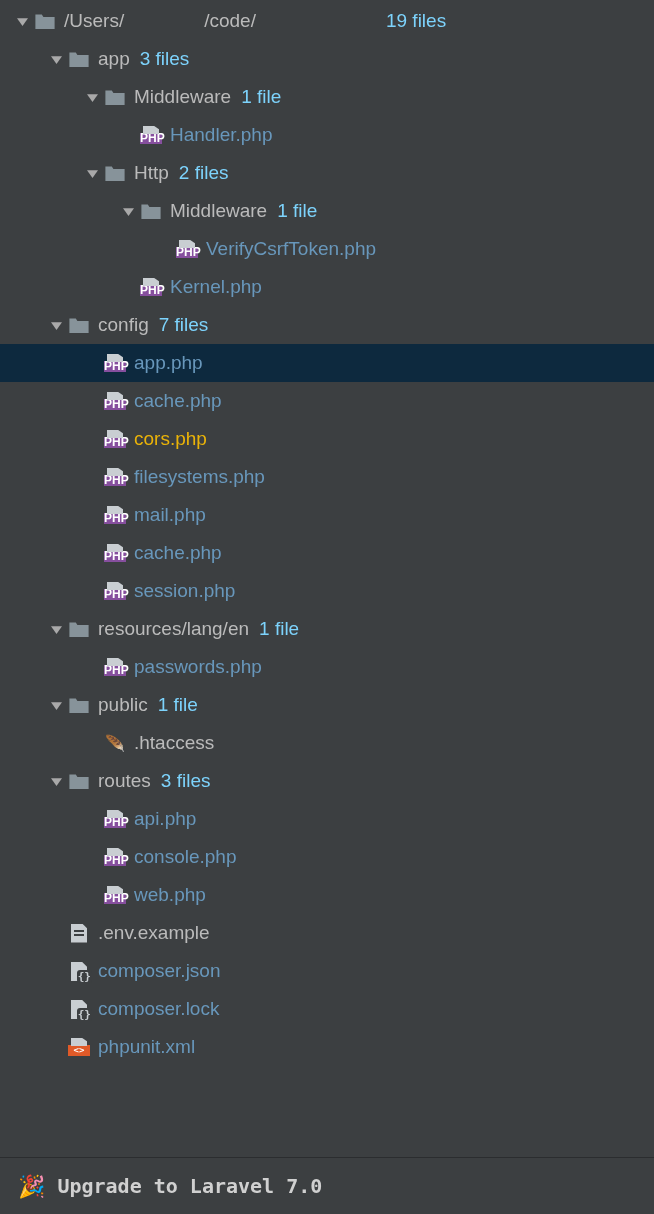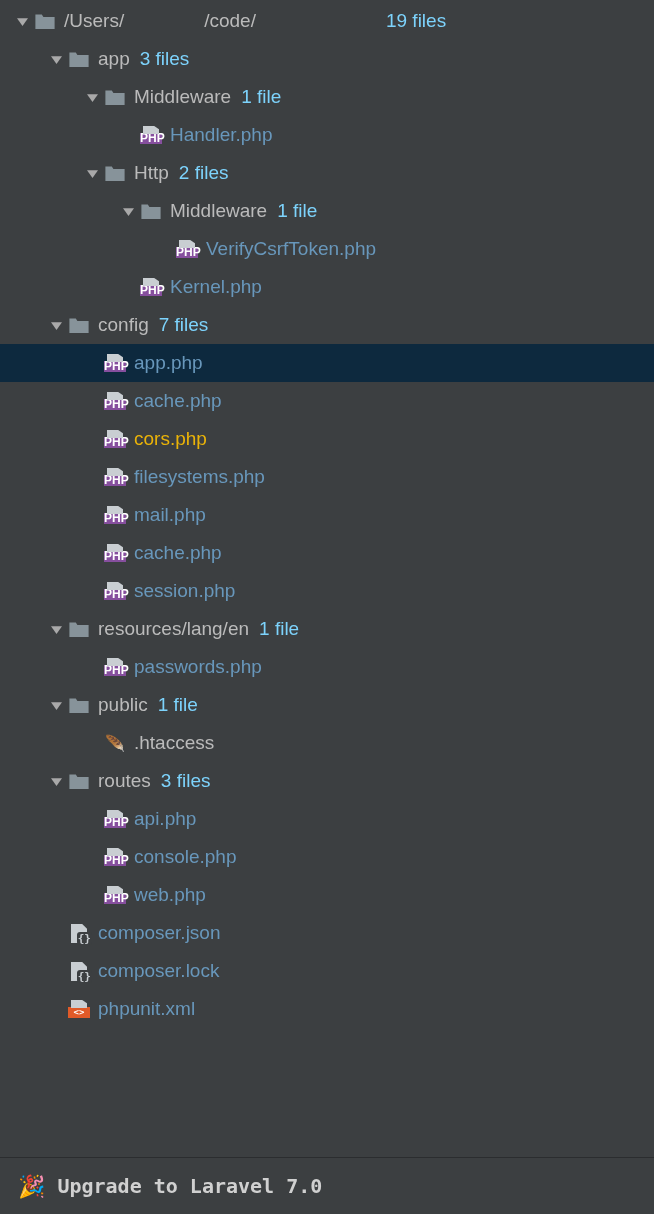--- a/index.html
+++ b/index.html
@@ -391,20 +391,28 @@
         <span class="spacer-chev"></span>
         <span class="icon php-icon">
           <span class="page"></span>
           <span class="tag">PHP</span>
         </span>
         <span class="name blue">web.php</span>
       </div>
       <div class="row">
         <span class="ind w1"></span>
         <span class="spacer-chev"></span>
+        <span class="icon file-icon">
+          <span class="page"><span class="bars"></span></span>
+        </span>
+        <span class="name gray">.env.example</span>
+      </div>
+      <div class="row">
+        <span class="ind w1"></span>
+        <span class="spacer-chev"></span>
         <span class="icon json-icon">
           <span class="page"></span>
           <span class="br"><span>{}</span></span>
         </span>
         <span class="name blue">composer.json</span>
       </div>
       <div class="row">
         <span class="ind w1"></span>
         <span class="spacer-chev"></span>
         <span class="icon json-icon">

